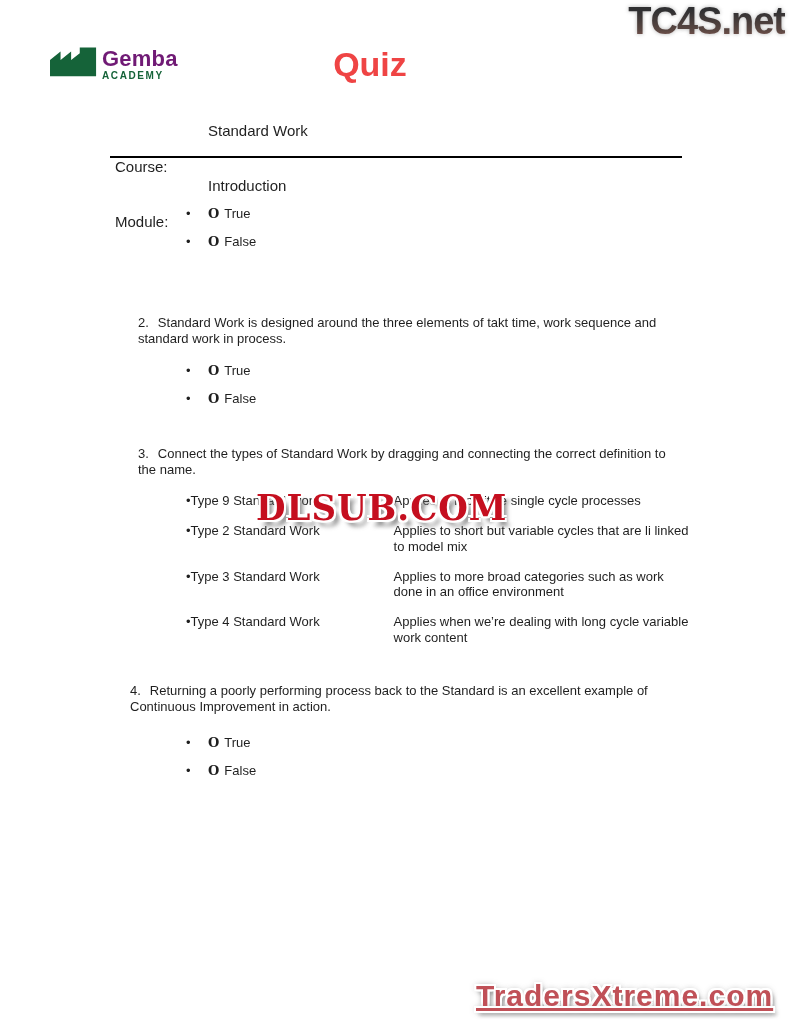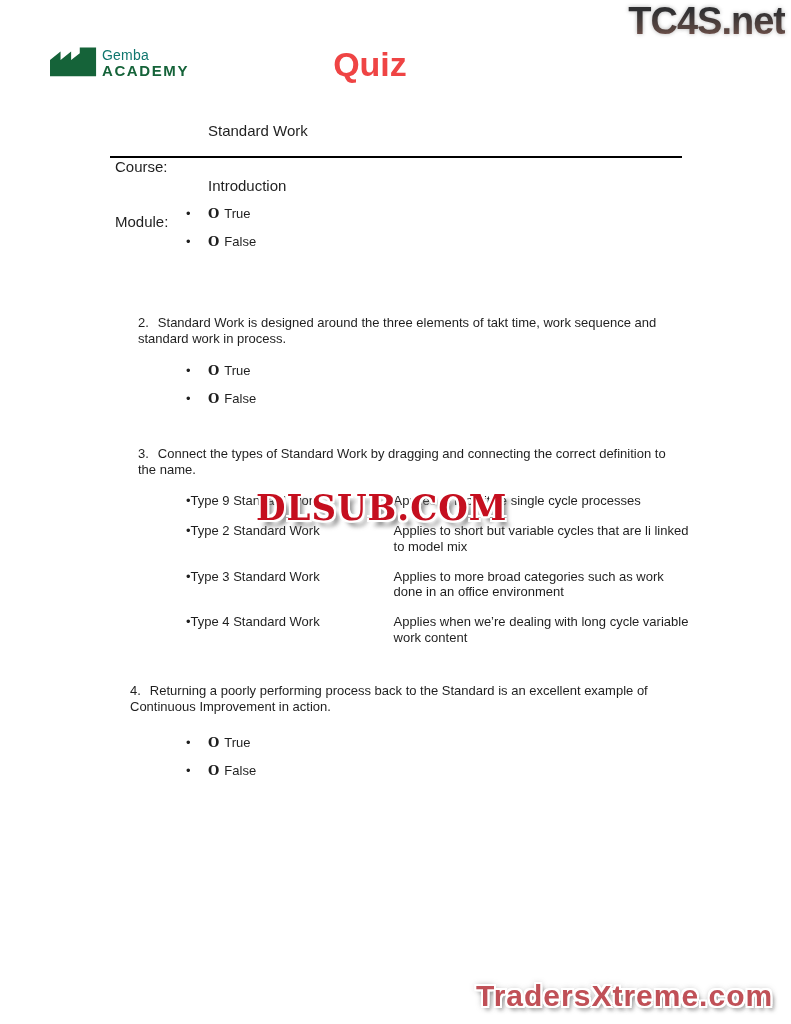--- a/index.html
+++ b/index.html
@@ -10,22 +10,22 @@
     background:#ffffff;
     font-family:"Liberation Sans", sans-serif;
     color:#1f1f1f;
     overflow:hidden;
   }
 
   
   .logo { position:absolute; left:50px; top:45px; display:flex; align-items:flex-start; }
   .logo-icon { width:48px; height:32px; margin-right:4px; }
   .logo-text { line-height:1; padding-top:3px; }
-  .logo-name { font-size:14px; font-weight:normal; color:#0f766e; letter-spacing:.2px; display:block; }
-  .logo-sub  { font-size:15px; font-weight:bold; color:#156339; letter-spacing:1.6px; display:block; margin-top:1px; }
+  .logo-name { font-size:22px; font-weight:bold; color:#701a75; letter-spacing:.2px; display:block; }
+  .logo-sub  { font-size:10px; font-weight:bold; color:#156339; letter-spacing:1.6px; display:block; margin-top:1px; }
 
   .quiz-title {
     position:absolute; left:0; top:45px; width:740px;
     text-align:center;
     font-size:34px; font-weight:bold; color:#ef4444;
   }
 
   
   .wm-tc4s {
     position:absolute; top:0px; right:6px;
@@ -48,20 +48,21 @@
     transform:scaleY(1.05);
   }
   .wm-traders {
     position:absolute; left:476px; top:979px;
     font-size:30px; font-weight:bold; letter-spacing:1px;
     color:#c05057;
     text-shadow:
       -2px -2px 0 #fff, 2px -2px 0 #fff, -2px 2px 0 #fff, 2px 2px 0 #fff,
       -2px 0 0 #fff, 2px 0 0 #fff, 0 -2px 0 #fff, 0 2px 0 #fff,
       0 0 6px rgba(120,120,120,.9), 3px 4px 4px rgba(120,120,120,.8);
+    text-decoration: underline;
   }
 
   
   .meta { position:absolute; left:115px; top:121px; font-size:15px; line-height:19px; }
   .meta-row { display:flex; }
   .meta-label { width:93px;margin-top:36px; }
   .rule { position:absolute; left:110px; top:156px; width:572px; height:2px; background:#000; }
 
   
   .q { position:absolute; font-size:13px; line-height:15.5px; }

